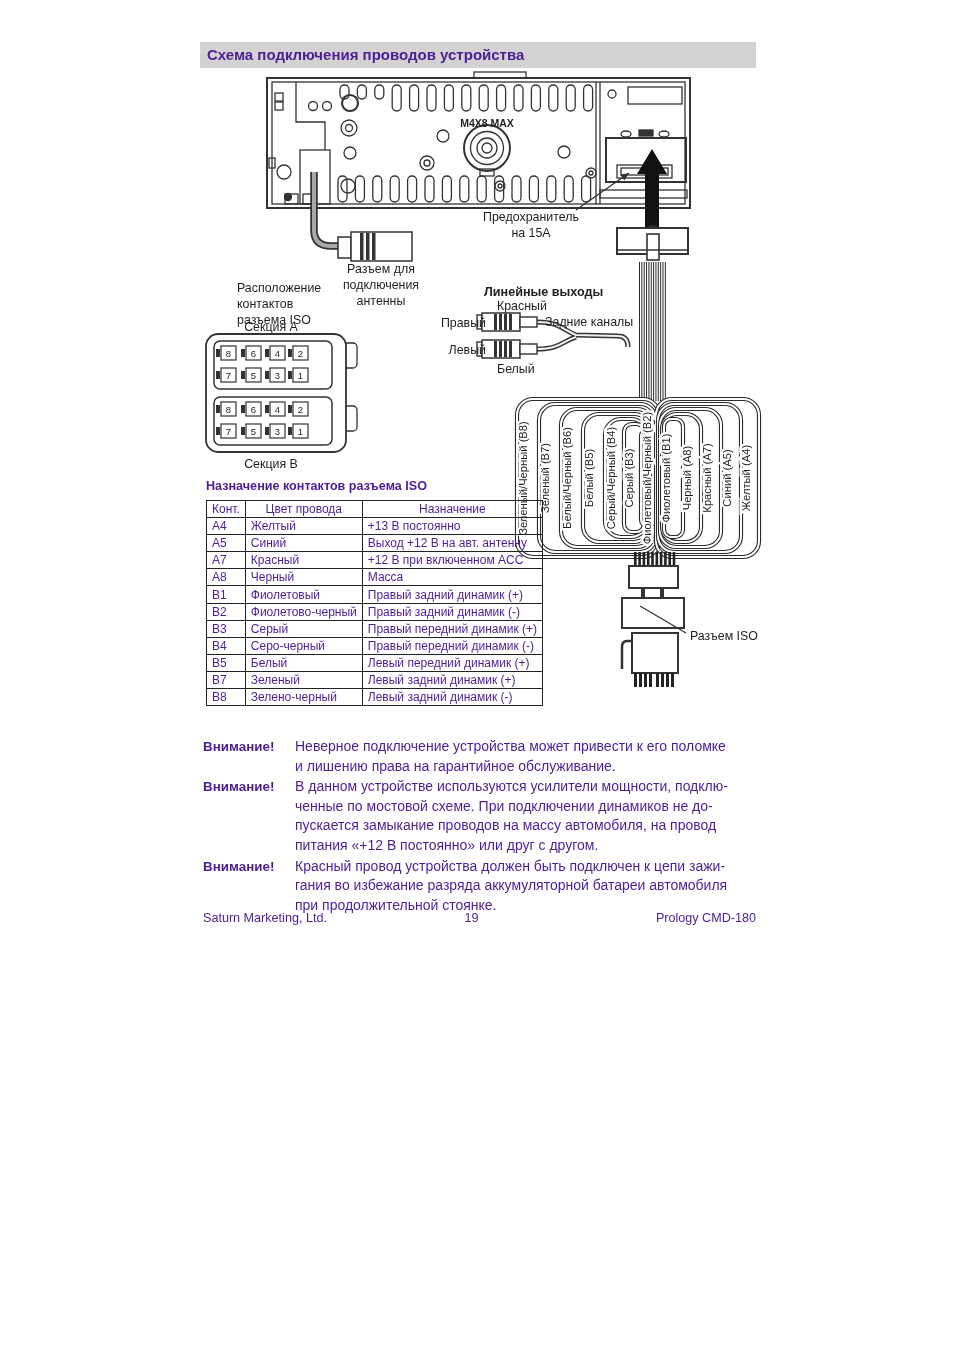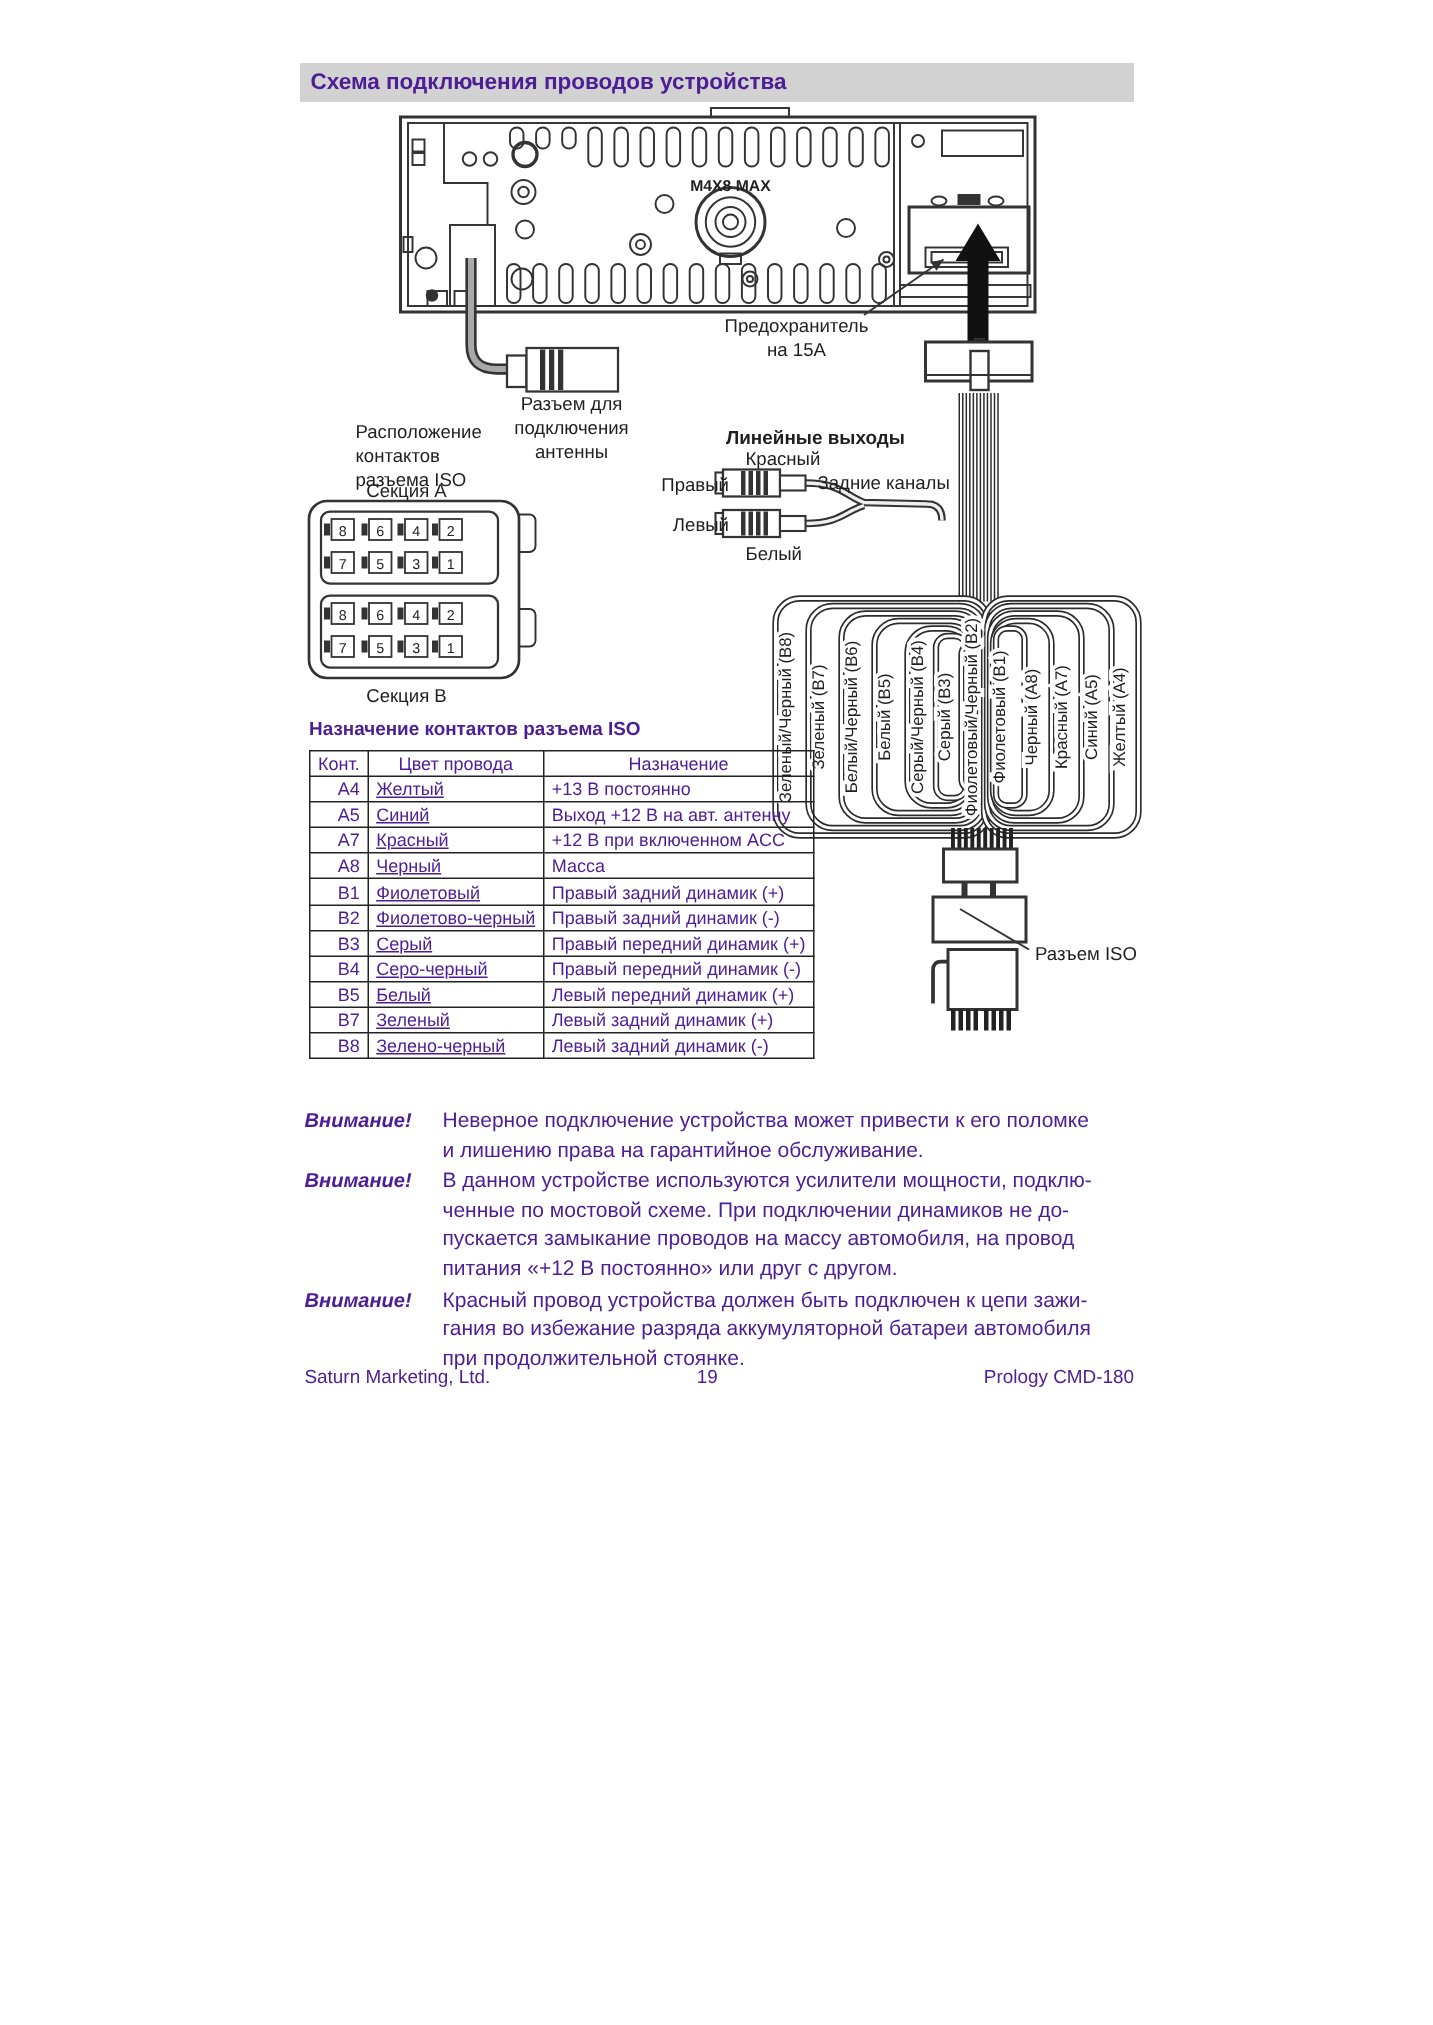--- a/index.html
+++ b/index.html
@@ -12,26 +12,26 @@
   .lbl{font-size:12.4px;}
   .lbl-b{font-size:12.6px;font-weight:bold;}
   .pin-num{font-size:9.5px;}
   .mark{font-size:10.5px;font-weight:bold;}
   .wire-label{font-size:11.2px;paint-order:stroke;stroke:#fff;stroke-width:5px;}
   .tbl-title{position:absolute;left:206px;top:479px;width:306px;
         font-weight:bold;font-size:12.6px;}
   table.iso{position:absolute;left:206px;top:500px;border-collapse:collapse;font-size:12px;padding-left:40px;}
   table.iso td,table.iso th{border:1px solid #222;height:16.1px;padding:0 5px;white-space:nowrap;}
   table.iso th{font-weight:normal;text-align:center;}
-  table.iso td.c{text-align:right;width:26px;}
-  table.iso td.w{width:101px;text-decoration:underline;}
+  table.iso td.c{text-align:left;width:26px;}
+  table.iso td.w{width:101px;}
   table.iso td.p{width:147px;}
   .warnings{position:absolute;left:203px;top:737px;width:556px;}
   .warn-row{display:flex;margin-bottom:1px;}
-  .warn-label{width:92px;font-weight:bold;font-size:13.4px;line-height:19.6px;flex:none;font-style:italic;}
+  .warn-label{width:92px;font-weight:bold;font-size:13.4px;line-height:19.6px;flex:none;}
   .warn-text{flex:1;font-size:14px;line-height:19.6px;white-space:pre-line;}
   .footer{position:absolute;left:203px;top:911px;width:553px;font-size:12.6px;height:18px;}
   .footer .fl{position:absolute;left:0;}
   .footer .fc{position:absolute;left:0;right:16px;text-align:center;}
   .footer .fr{position:absolute;right:0;}
 </style>
 </head>
 <body>
 
 <div class="page">

